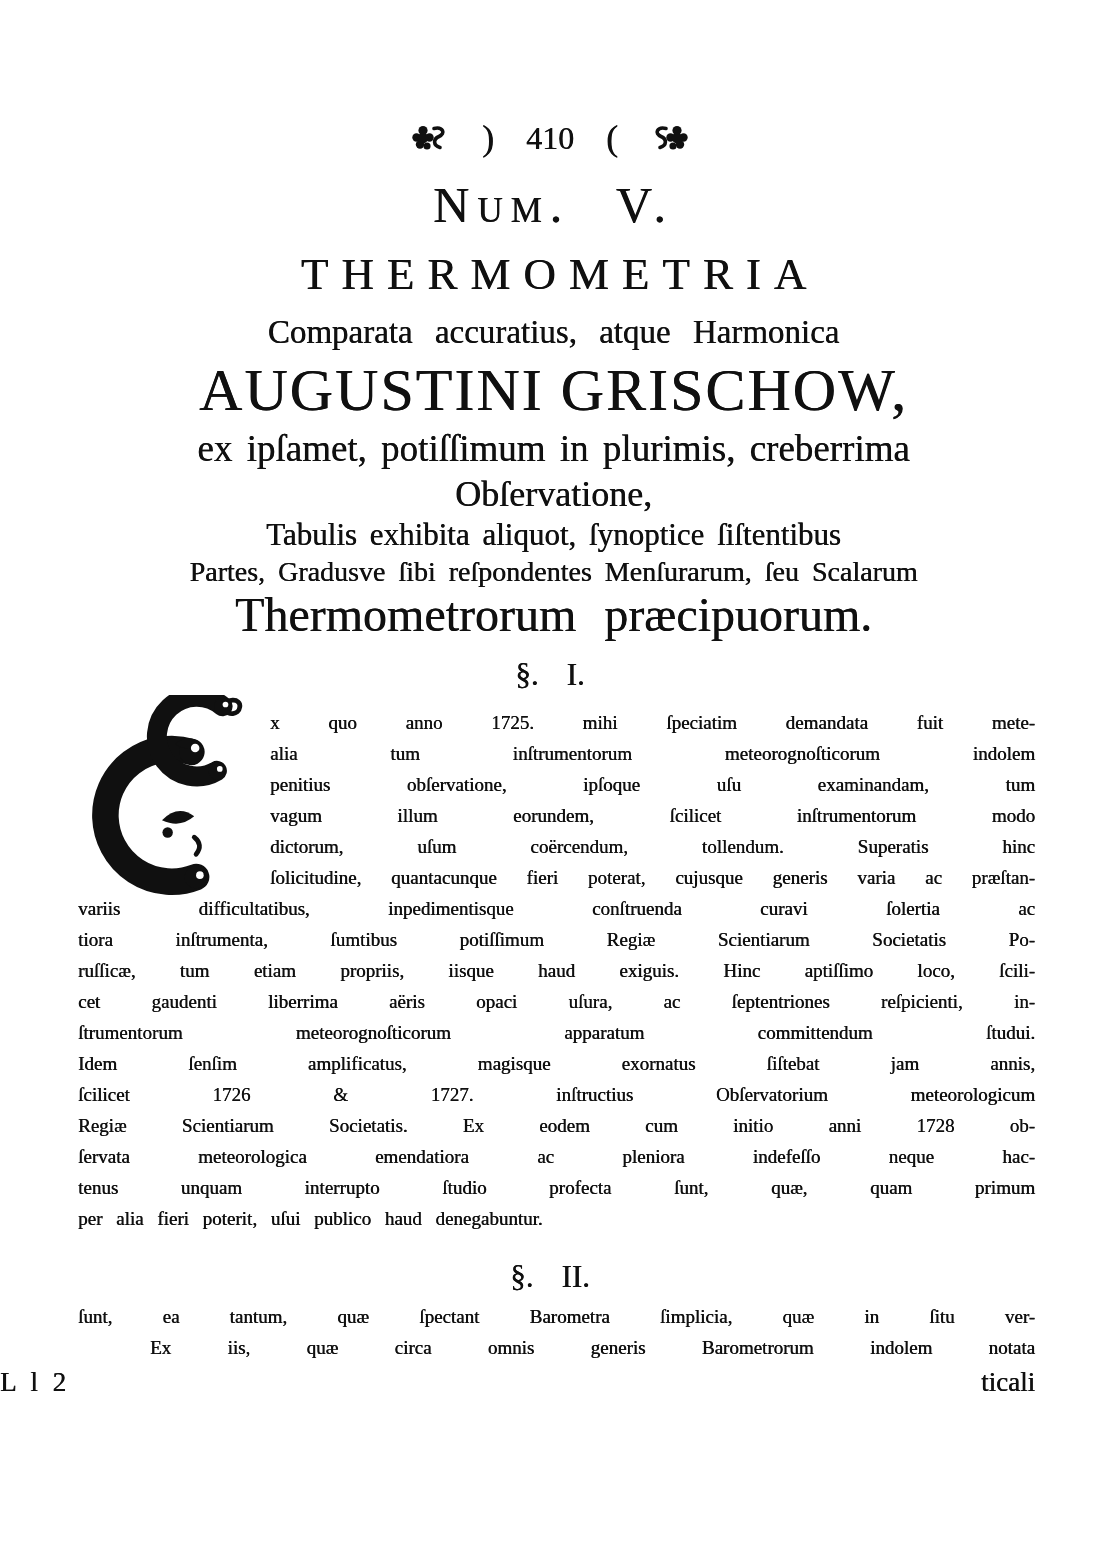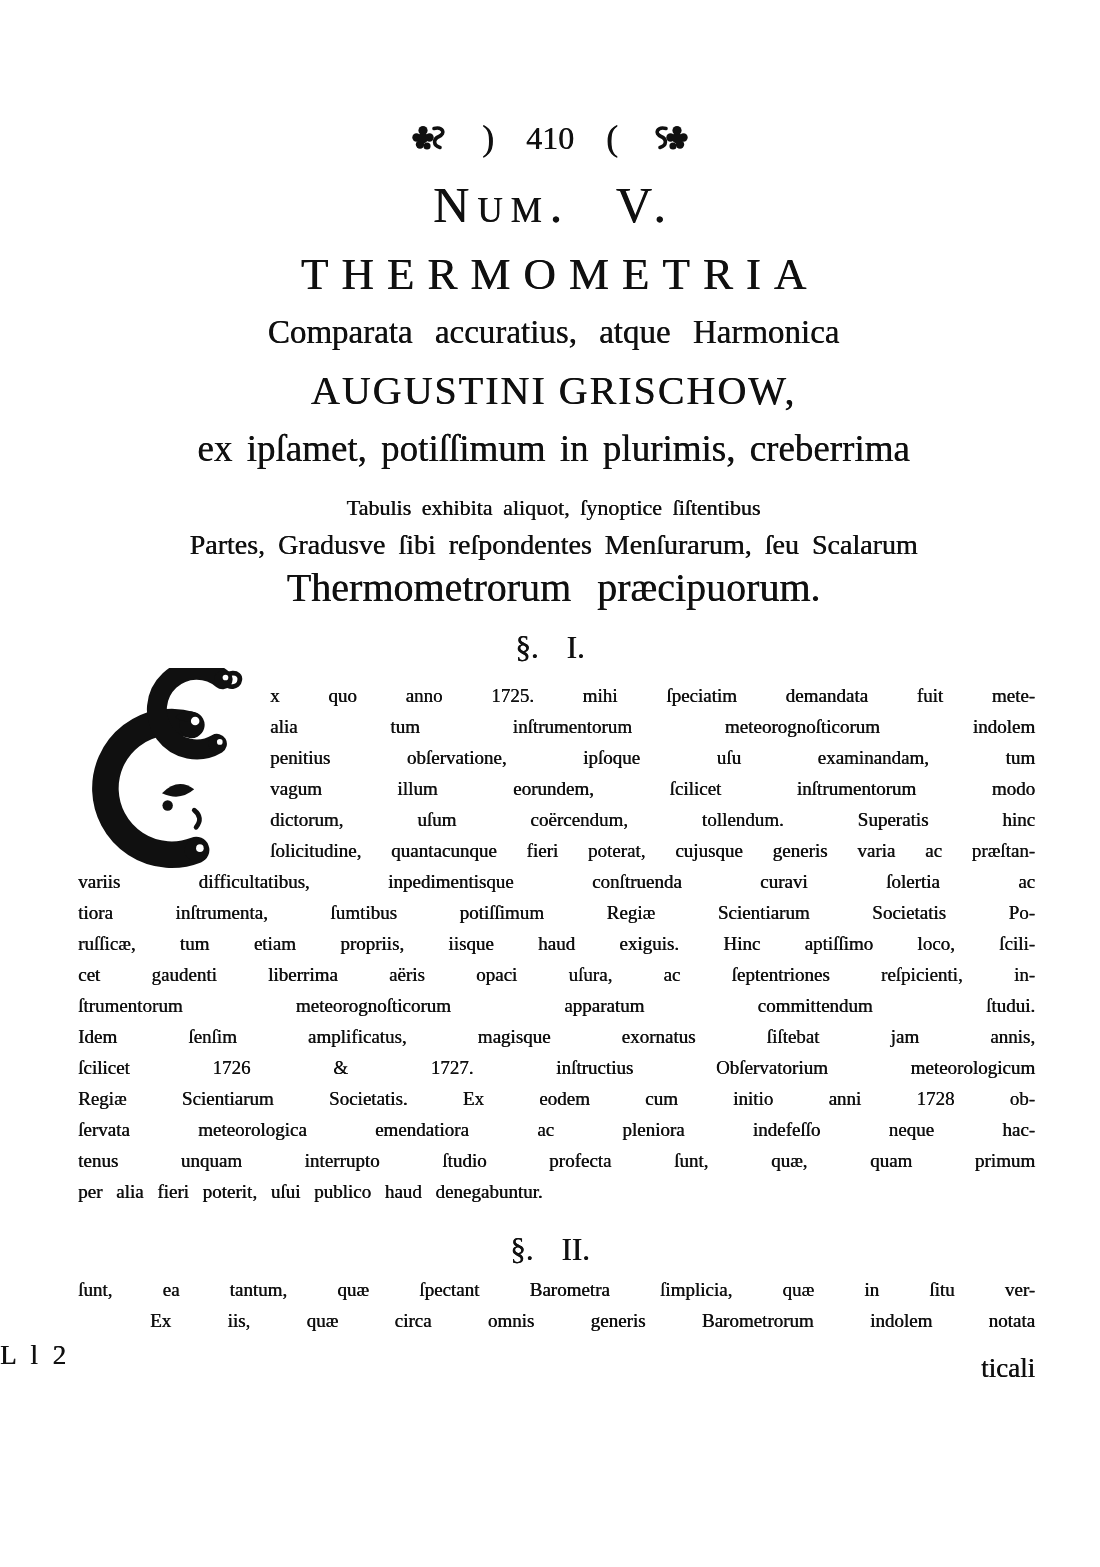--- a/index.html
+++ b/index.html
@@ -38,26 +38,26 @@
     word-spacing: 26px;
   }
   .title {
     margin-top: 14px;
     font-size: 45px;
     line-height: 52px;
     letter-spacing: 13px;
     text-indent: 13px;
   }
   .sub-comparata { margin-top: 12px; font-size: 33px; line-height: 40px; word-spacing: 14px; }
-  .author { margin-top: 4px; font-size: 40px; line-height: 69px; letter-spacing: 2px; white-space: nowrap; }
+  .author { margin-top: 4px; font-size: 60px; line-height: 69px; letter-spacing: 2px; white-space: nowrap; }
   .sub-ex { margin-top: 2px; font-size: 37px; line-height: 44px; word-spacing: 5px; }
   .sub-obs { margin-top: 2px; font-size: 36px; line-height: 43px; }
-  .sub-tabulis { margin-top: 18px; font-size: 22px; line-height: 37px; word-spacing: 5px; }
+  .sub-tabulis { margin-top: 0; font-size: 31px; line-height: 37px; word-spacing: 5px; }
   .sub-partes { margin-top: 2px; font-size: 28px; line-height: 34px; word-spacing: 6px; }
-  .sub-thermo { margin-top: 2px; font-size: 40px; line-height: 47px; word-spacing: 16px; }
+  .sub-thermo { margin-top: 2px; font-size: 48px; line-height: 47px; word-spacing: 16px; }
 
   .sec-head {
     display: flex;
     justify-content: center;
     gap: 28px;
     font-size: 31px;
     line-height: 37px;
   }
   .sec-head.first { margin-top: 18px; }
   .sec-head.second { margin-top: 24px; }
@@ -87,21 +87,21 @@
   .line.plain { text-align: left; text-align-last: left; word-spacing: 9px; white-space: normal; }
   .line.indent { text-indent: 72px; }
 
   .footer-row {
     margin-top: 2px;
     position: relative;
     font-size: 27px;
     line-height: 34px;
   }
   .signature { display: block; text-align: left; word-spacing: 8px; }
-  .catchword { position: absolute; right: 65px; top: 13px; }
+  .catchword { position: absolute; right: 65px; top: 0; }
 </style>
 </head>
 <body>
 
 <div class="page">
 
   <div class="header-row">
     <span class="fleuron">
       <svg viewBox="0 0 40 36" width="40" height="37" aria-hidden="true">
         <g fill="#101010">
@@ -131,20 +131,21 @@
         <path d="M24 8 C33 6 36 13 29 16 C23 18.5 23 25 30 27" fill="none" stroke="#101010" stroke-width="3.6" stroke-linecap="round"></path>
       </svg>
     </span>
   </div>
 
   <div class="num-heading center">Num. V.</div>
   <div class="title center">THERMOMETRIA</div>
   <div class="sub-comparata center">Comparata accuratius, atque Harmonica</div>
   <div class="author center">AUGUSTINI GRISCHOW,</div>
   <div class="sub-ex center">ex ipſamet, potiſſimum in plurimis, creberrima</div>
+  <div class="sub-obs center">Obſervatione,</div>
   <div class="sub-tabulis center">Tabulis exhibita aliquot, ſynoptice ſiſtentibus</div>
   <div class="sub-partes center">Partes, Gradusve ſibi reſpondentes Menſurarum, ſeu Scalarum</div>
   <div class="sub-thermo center">Thermometrorum præcipuorum.</div>
 
   <div class="sec-head first">
     <span>§.</span>
     <span>I.</span>
   </div>
 
   <div class="text-col par1">

